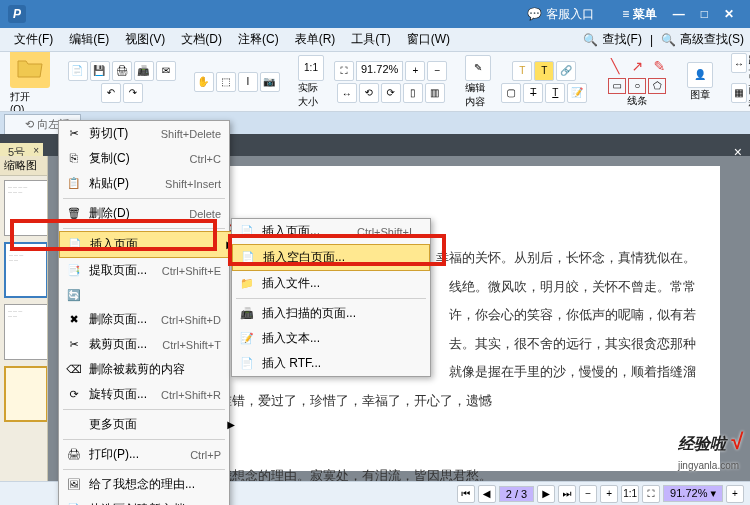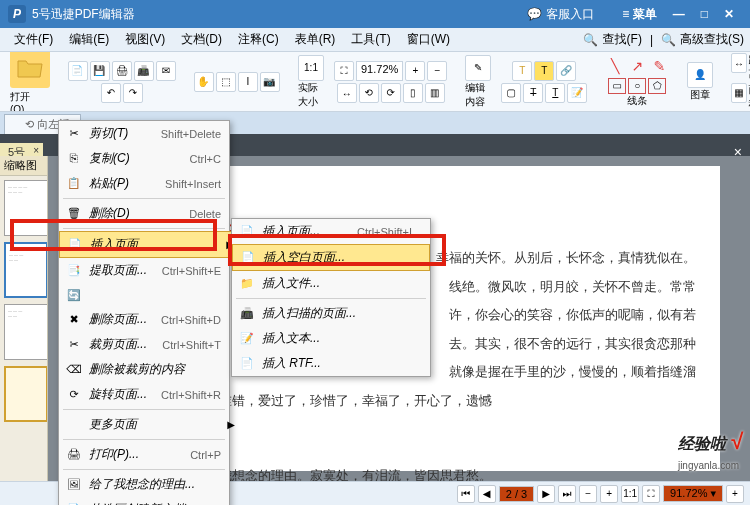--- a/index.html
+++ b/index.html
@@ -42,41 +42,40 @@
 .thumb.sel { border:2px solid #3b7ec0;}
 .thumb.creating { border:2px solid #d0a030; background:#fff8e0;}
 
 .docview { flex: 1; background: #808890; position: relative; overflow: hidden; }
 .page { position: absolute; top: 10px; left: 30px; right: 30px; bottom: 10px; background: #fff; padding: 20px 24px; font-size: 13px; line-height: 2.2; color: #333; }
 .annot { color: #e03020; font-size: 21px; font-weight: bold; line-height:1.4;}
 
 .ctxmenu { position: absolute; background: #f8f8f8; border: 1px solid #a0a0a0; box-shadow: 2px 2px 6px rgba(0,0,0,0.3); font-size: 12px; z-index: 50; }
 .ctxmenu .item { display: flex; align-items: center; padding: 4px 18px 4px 6px; position: relative; cursor: pointer; min-width:180px;}
 .ctxmenu .item .ico { width: 18px; height: 16px; margin-right: 6px; display:flex; align-items:center; justify-content:center; font-size:11px;}
-.ctxmenu .item .lbl { flex: 1; font-style: italic; }
+.ctxmenu .item .lbl { flex: 1; }
 .ctxmenu .item .sc { color: #666; font-size: 11px; margin-left:12px;}
 .ctxmenu .item .arrow { position: absolute; right: 4px; font-size:10px;}
 .ctxmenu .sep { height: 1px; background: #d0d0d0; margin: 2px 4px; }
 .ctxmenu .item.hl { background: #ffe890; border:1px solid #d0a030;}
 .redbox { position: absolute; border: 4px solid #e02010; z-index: 60; pointer-events: none; }
 
 .statusbar { position: absolute; bottom: 0; left: 0; right: 0; height: 24px; background: #e8f0f8; border-top: 1px solid #c8d4e0; display: flex; align-items: center; justify-content: flex-end; padding: 0 6px; gap: 3px; font-size: 11px; }
 .sbtn { width:18px; height:18px; border:1px solid #c0c8d0; background:#fff; border-radius:2px; display:flex; align-items:center; justify-content:center; font-size:10px; cursor:pointer;}
-.pageind { border:1px solid #c0c8d0; background:#c2410c; padding:1px 6px;}
+.pageind { border:1px solid #c0c8d0; background:#c4b5fd; padding:1px 6px;}
 
 .watermark { position: absolute; bottom: 32px; right: 8px; z-index: 70; font-size: 16px; color: #222; font-style: italic; font-weight: bold; text-shadow: 0 0 3px #fff;}
 .watermark .sub { font-size:10px; font-style:normal; font-weight:normal; color:#555;}
 .watermark .check { color:#e02010; font-size:22px; margin-left:4px;}
 </style>
 </head>
 <body>
 
 <div class="titlebar">
   <div class="logo">P</div>
-  <span>5号迅捷PDF编辑器</span>
   <div class="spacer"></div>
   <div class="svc">
     <span>💬</span>
     <span>客服入口</span>
   </div>
   <div class="tbtn">≡ <span>菜单</span></div>
   <div class="tbtn">—</div>
   <div class="tbtn">□</div>
   <div class="tbtn">✕</div>
 </div>

